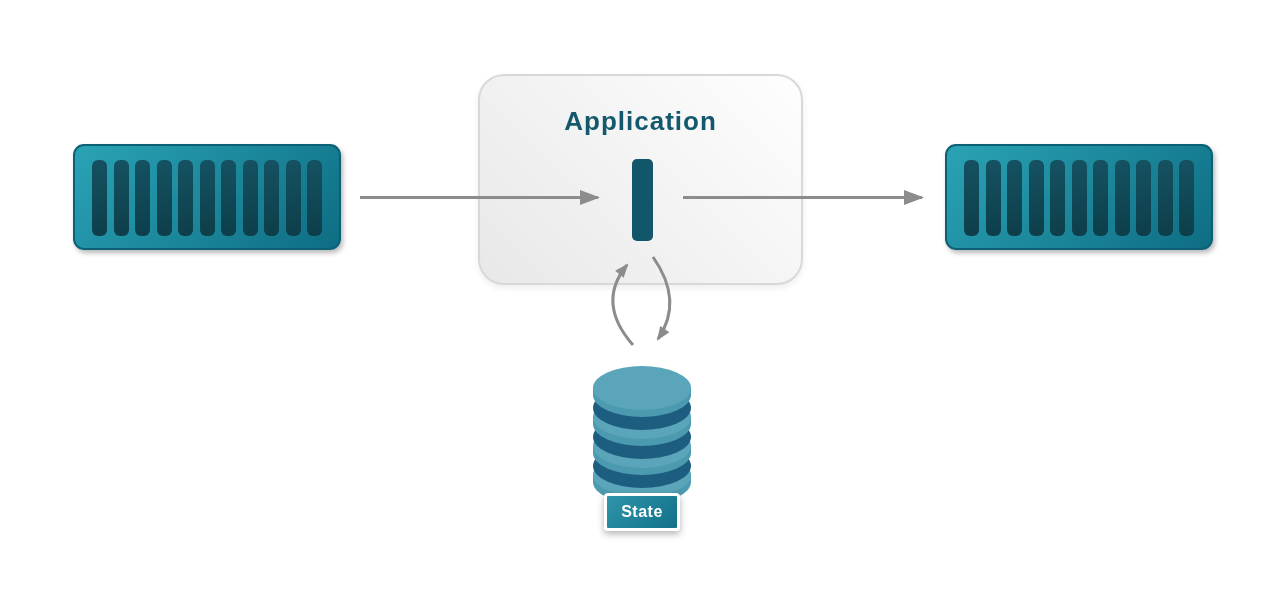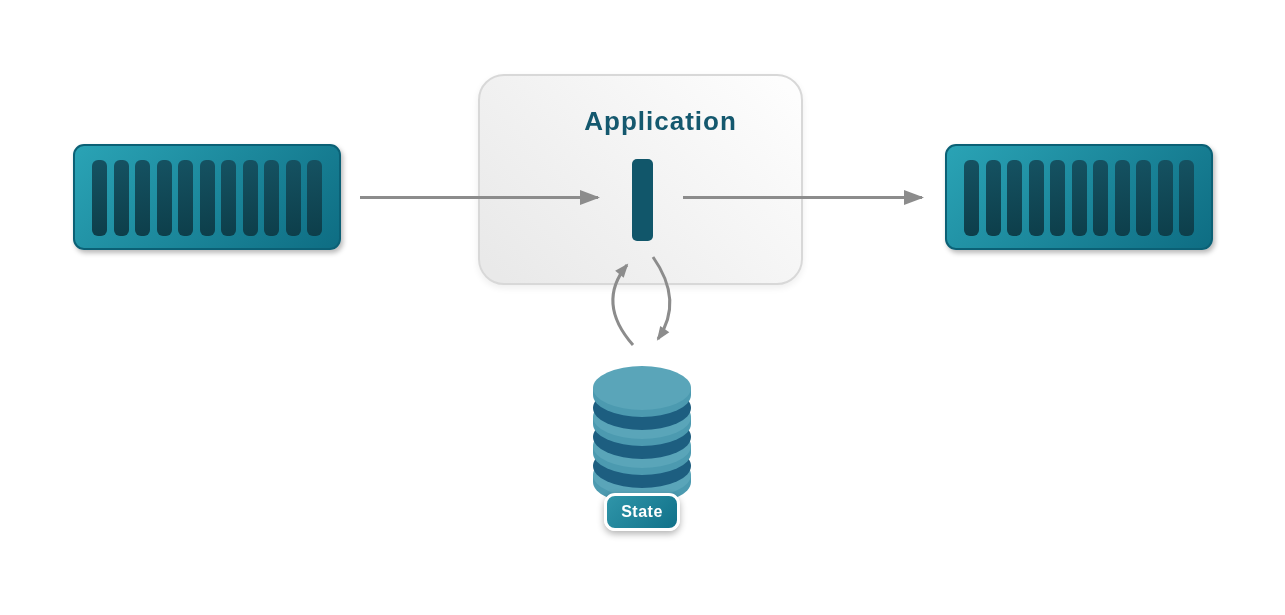--- a/index.html
+++ b/index.html
@@ -46,21 +46,20 @@
   }
   .app-title{
     position:absolute;
     left:478px;top:106px;
     width:325px;
     text-align:center;
     font-size:26px;
     font-weight:700;
     letter-spacing:1px;
     color:var(--app-title);
-    padding-left:20px;
   }
   .processor-bar{
     position:absolute;
     left:632px;top:159px;
     width:21px;height:82px;
     border-radius:5px;
     background:var(--processor);
   }
   
   .arrows{
@@ -82,21 +81,21 @@
   }
   .db-top{fill:var(--db-top);}
   .db-side{fill:var(--db-side);}
   .db-gap{fill:var(--db-gap);}
   
   .state-badge{
     position:absolute;
     left:604px;top:493px;
     width:76px;height:38px;
     box-sizing:border-box;
-    border-radius:11px;
+    border-radius:4px;
     border:3px solid #ffffff;
     background:linear-gradient(135deg,var(--badge-light) 0%,var(--badge-dark) 100%);
     box-shadow:0 3px 7px rgba(0,0,0,.3);
     display:flex;align-items:center;justify-content:center;
     color:#ffffff;
     font-size:16px;
     font-weight:700;
     letter-spacing:.5px;
   }
 </style>

